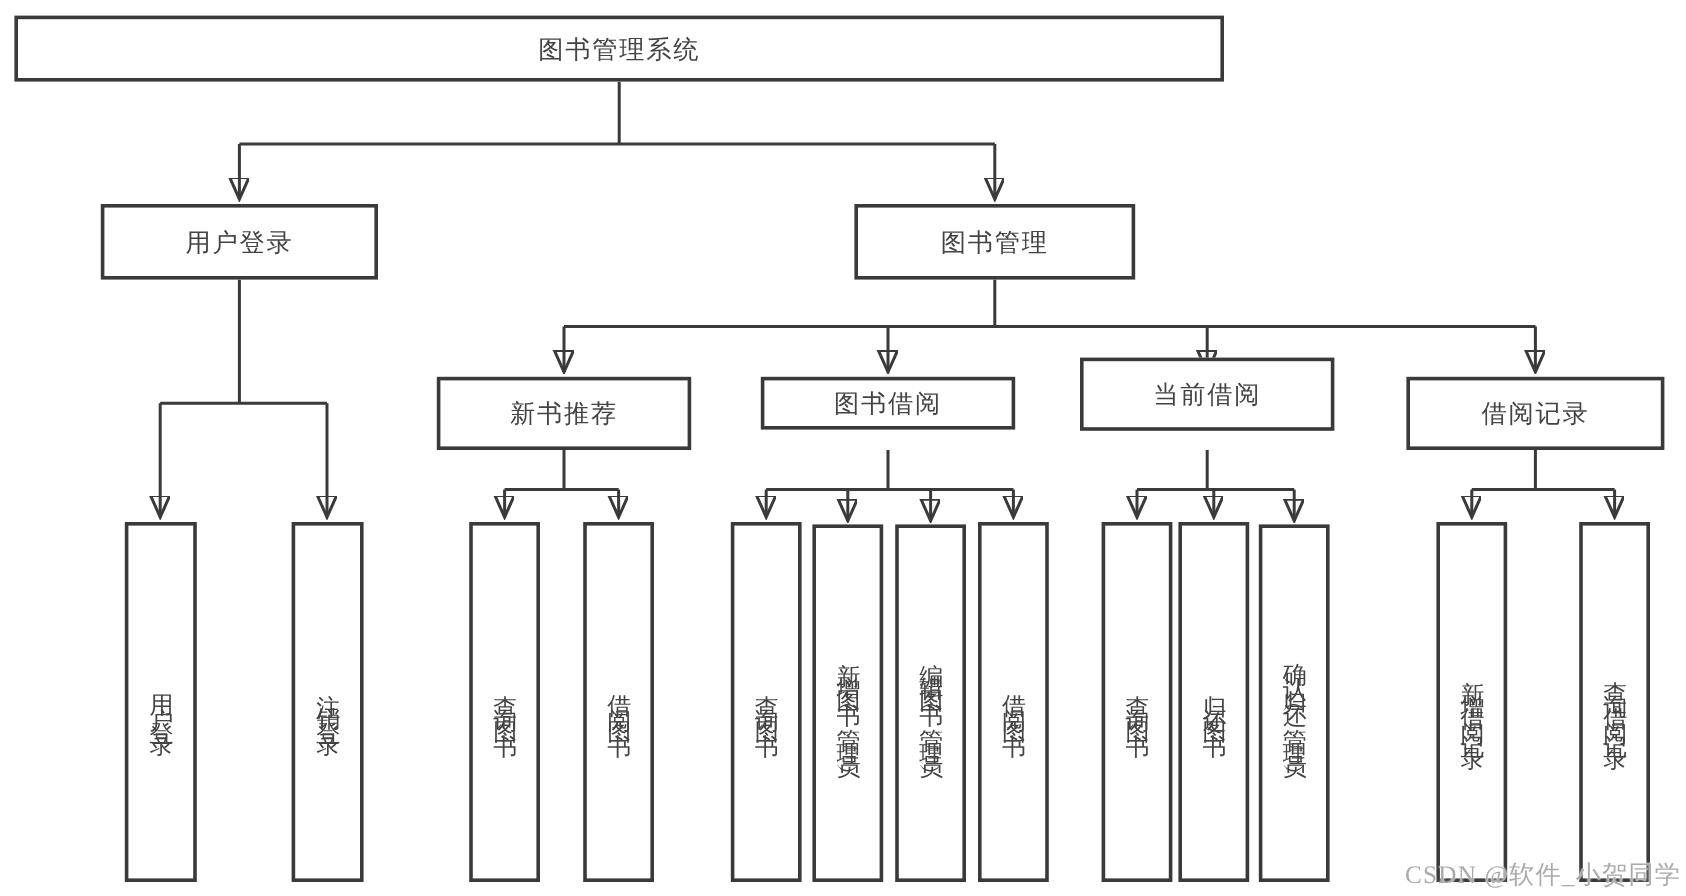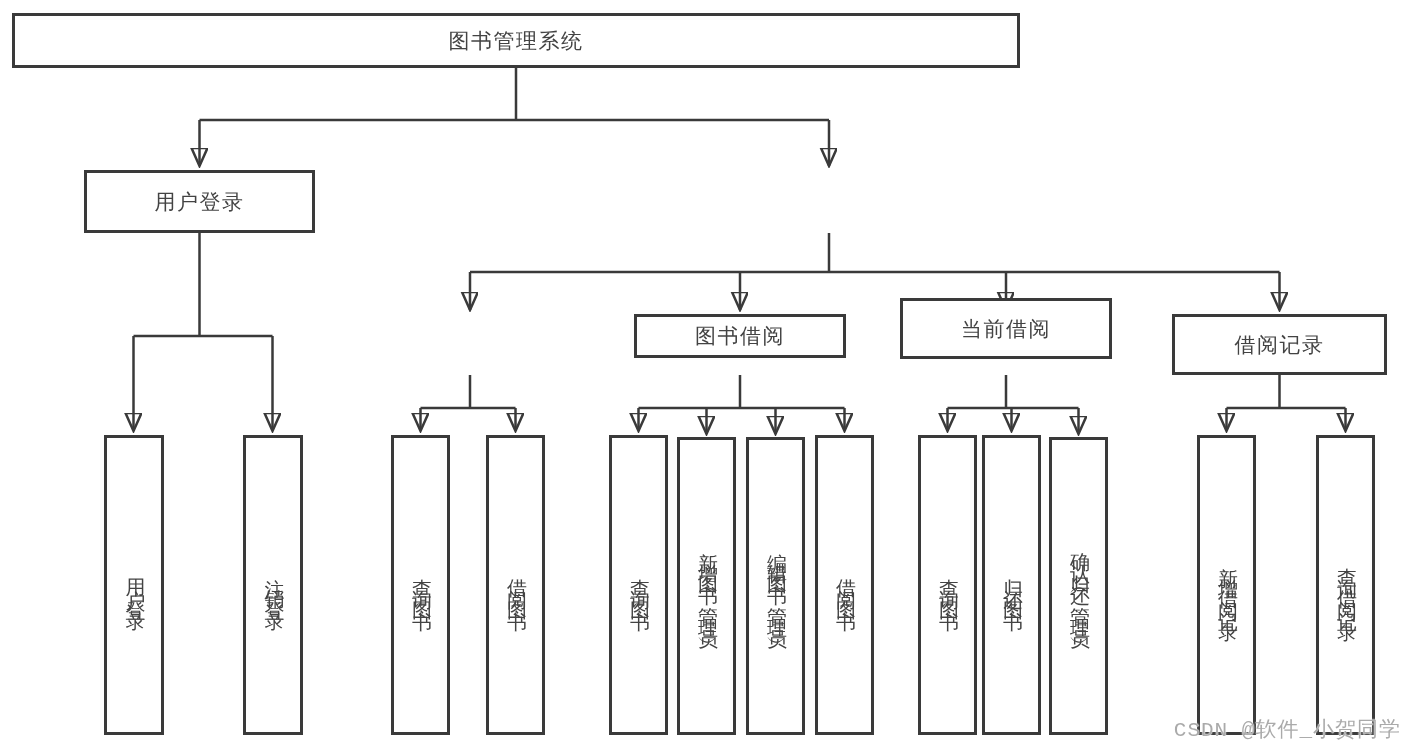--- a/index.html
+++ b/index.html
@@ -1,20 +1,20 @@
 <!DOCTYPE html>
 <html><head>
 <meta charset="utf-8">
 <style>
   html,body{margin:0;padding:0;background:#ffffff;}
   .canvas{
     position:relative;
     width:1405px;height:747px;
     background:#ffffff;
-    font-family:Liberation Mono, monospace;
+    font-family:Liberation Serif, serif;
     overflow:hidden;
   }
   .connectors{position:absolute;left:0;top:0;z-index:1;}
   .connectors path{stroke:#3a3a3a;stroke-width:2.5;fill:none;}
   .connectors path.arrowseg{stroke-width:2.5;}
   .node{
     position:absolute;
     z-index:2;
     box-sizing:border-box;
     background:#ffffff;
@@ -97,21 +97,27 @@
     <path class="arrowseg" d="M1345.5,408 V431" marker-end="url(#arrow)"></path>
   </svg>
 
   <div class="node h" style="left:12px;top:13px;width:1008px;height:55px;">
     <span>图书管理系统</span>
   </div>
 
   <div class="node h" style="left:84px;top:170px;width:231px;height:63px;">
     <span>用户登录</span>
   </div>
+  <div class="node h" style="left:712px;top:170px;width:234px;height:63px;">
+    <span>图书管理</span>
+  </div>
 
+  <div class="node h" style="left:364px;top:314px;width:212px;height:61px;">
+    <span>新书推荐</span>
+  </div>
   <div class="node h" style="left:634px;top:314px;width:212px;height:44px;">
     <span>图书借阅</span>
   </div>
   <div class="node h" style="left:900px;top:298px;width:212px;height:61px;">
     <span>当前借阅</span>
   </div>
   <div class="node h" style="left:1172px;top:314px;width:215px;height:61px;">
     <span>借阅记录</span>
   </div>
 

